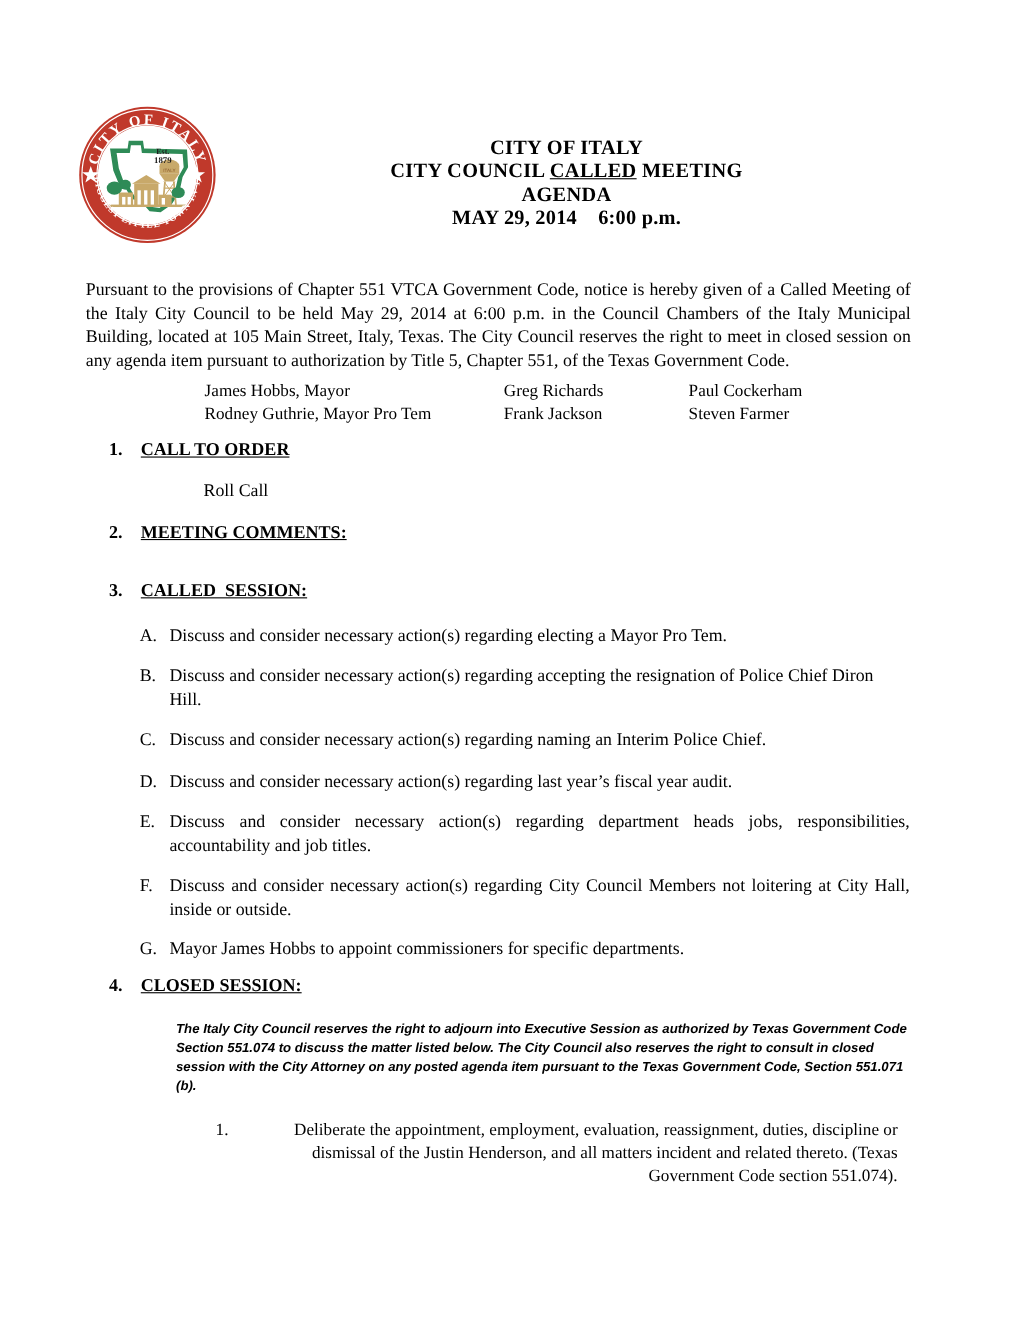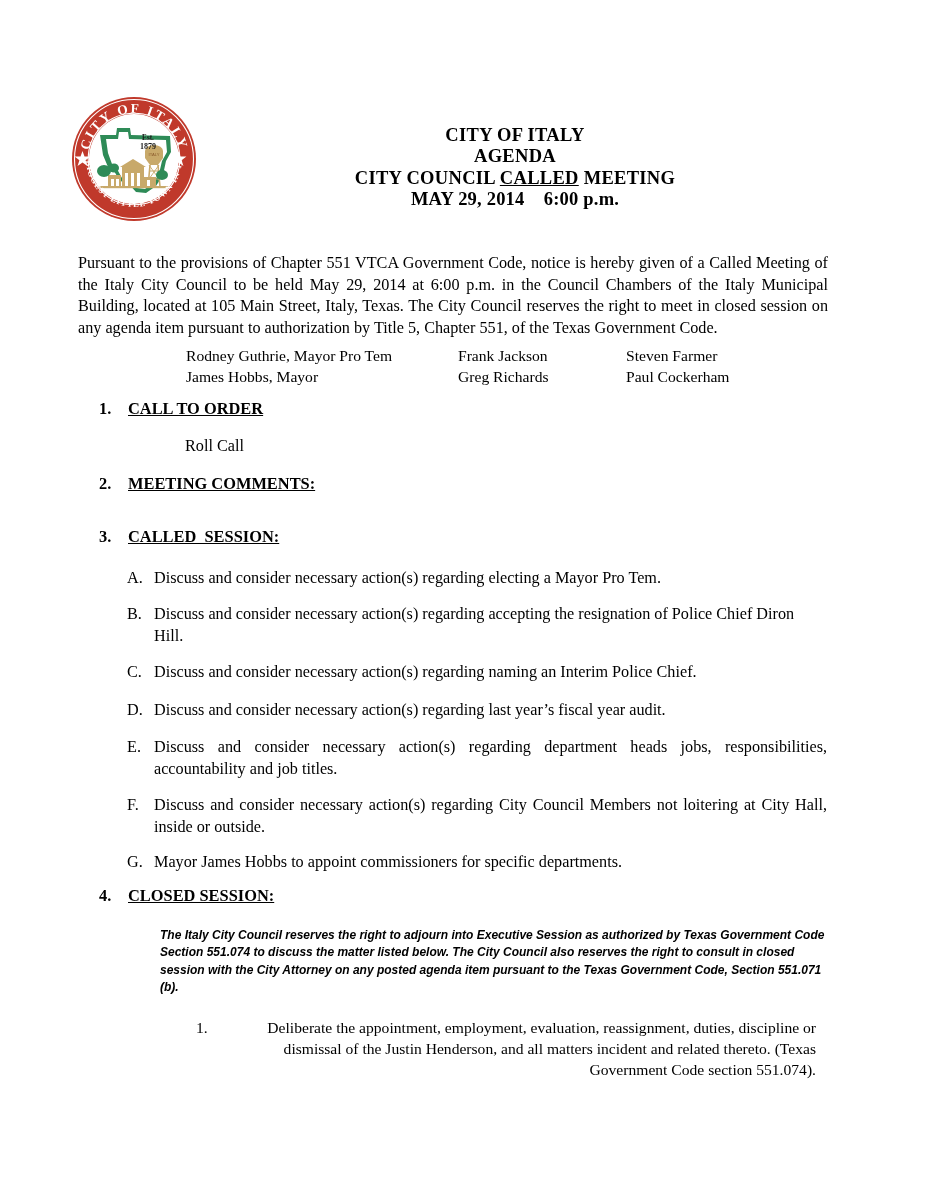--- a/index.html
+++ b/index.html
@@ -263,39 +263,39 @@
 
         <g fill="#ffffff">
           <path d="M 12.5,64 l 2.0,5.6 5.9,0 -4.8,3.6 1.8,5.7 -4.9,-3.5 -4.9,3.5 1.8,-5.7 -4.8,-3.6 5.9,0 z" transform="translate(0,-8)"></path>
           <path d="M 115.5,64 l 2.0,5.6 5.9,0 -4.8,3.6 1.8,5.7 -4.9,-3.5 -4.9,3.5 1.8,-5.7 -4.8,-3.6 5.9,0 z" transform="translate(-7,-8)"></path>
         </g>
       </svg>
     </div>
 
     <div class="heading-text">
       <div class="hline">CITY OF ITALY</div>
+      <div class="hline"><span>CITY COUNCIL </span><span class="u">CALLED</span><span> MEETING</span></div>
       <div class="hline">AGENDA</div>
-      <div class="hline"><span>CITY COUNCIL </span><span class="u">CALLED</span><span> MEETING</span></div>
       <div class="hline l4">MAY 29, 2014    6:00 p.m.</div>
     </div>
   </div>
 
   <div class="para notice">Pursuant to the provisions of Chapter 551 VTCA Government Code, notice is hereby given of a Called Meeting of the Italy City Council to be held May 29, 2014 at 6:00 p.m. in the Council Chambers of the Italy Municipal Building, located at 105 Main Street, Italy, Texas.  The City Council reserves the right to meet in closed session on any agenda item pursuant to authorization by Title 5, Chapter 551, of the Texas Government Code.</div>
 
   <div class="members">
+    <div class="mrow">
+      <div class="c1">James Hobbs, Mayor</div>
+      <div class="c2">Greg Richards</div>
+      <div class="c3">Paul Cockerham</div>
+    </div>
     <div class="mrow">
       <div class="c1">Rodney Guthrie, Mayor Pro Tem</div>
       <div class="c2">Frank Jackson</div>
       <div class="c3">Steven Farmer</div>
     </div>
-    <div class="mrow">
-      <div class="c1">James Hobbs, Mayor</div>
-      <div class="c2">Greg Richards</div>
-      <div class="c3">Paul Cockerham</div>
-    </div>
   </div>
 
   <div class="section s1">
     <div class="num">1.</div>
     <div class="sect-title">CALL TO ORDER</div>
   </div>
   <div class="rollcall">Roll Call</div>
 
   <div class="section s2">
     <div class="num">2.</div>

